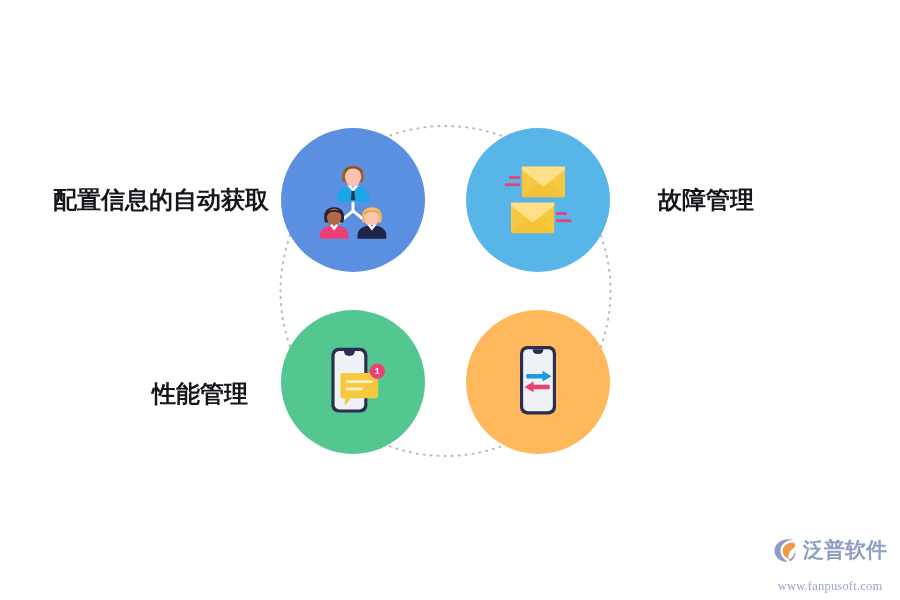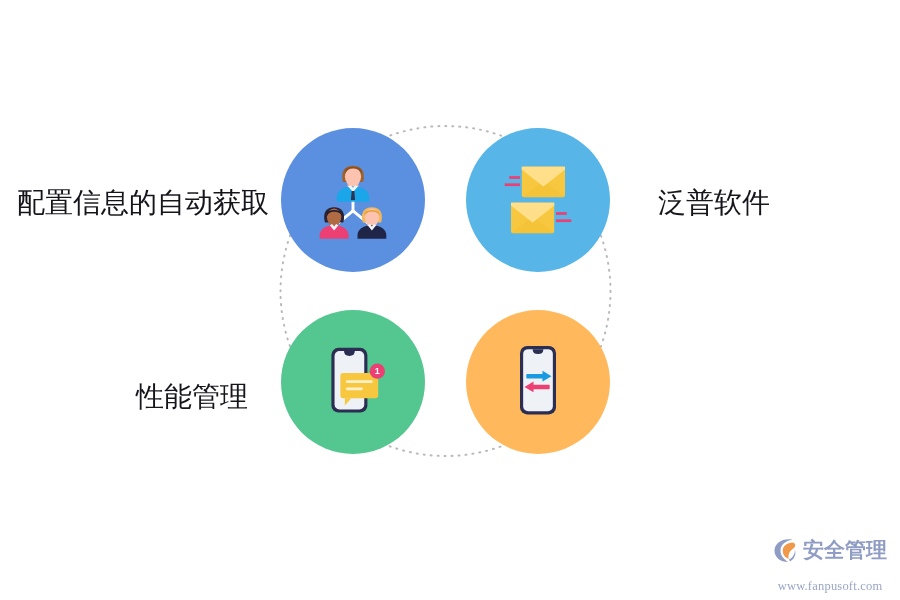--- a/index.html
+++ b/index.html
@@ -25,22 +25,22 @@
 
   .node-a { left:281px; top:128px; }
   .node-b { left:466px; top:128px; }
   .node-c { left:281px; top:310px; }
   .node-d { left:466px; top:310px; }
 
   
   .label {
     position:absolute;
     color:#15151c;
-    font-weight:normal;
-    font-size:28px;
+    font-weight:bold;
+    font-size:24px;
     line-height:1.2;
     white-space:nowrap;
     font-family:"DejaVu Sans","Liberation Sans",sans-serif;
   }
   .label-a { right:631px; top:186px; text-align:right; }
   .label-b { left:658px; top:186px; text-align:left; }
   .label-c { right:652px; top:380px; text-align:right; }
   .label-d { left:658px; top:368px; text-align:left; }
 
   
@@ -175,28 +175,28 @@
       </g>
 
       <g fill="#ec3f73">
         <rect x="43" y="53" width="20" height="5" rx="1"></rect>
         <path d="M45 49.5 l-10 6 l10 6z"></path>
       </g>
     </svg>
   </div>
 
   <div class="label label-a">配置信息的自动获取</div>
-  <div class="label label-b">泛普软件</div>
+  <div class="label label-b">故障管理</div>
   <div class="label label-c">性能管理</div>
 
   <div class="watermark">
     <div class="wm-row">
       <svg class="wm-mark" viewBox="0 0 40 40" xmlns="http://www.w3.org/2000/svg">
         <path d="M30 6 C16 4 6 11 6 21 C6 30 14 36 24 36 C18 32 14 27 14 21 C14 13 20 8 30 6z" fill="#8f9dc4"></path>
         <path d="M31 10 C22 10 17 15 17 21 C17 26 20 30 25 32 C24 28 25 22 31 18 C34 16 35 12 31 10z" fill="#f0994a"></path>
         <path d="M25 33 C31 30 34 24 33 19 C35 24 34 31 27 35z" fill="#8f9dc4"></path>
       </svg>
-      <span class="wm-word">安全管理</span>
+      <span class="wm-word">泛普软件</span>
     </div>
     <div class="wm-url">www.fanpusoft.com</div>
   </div>
 
 </div>
 
 </body></html>

